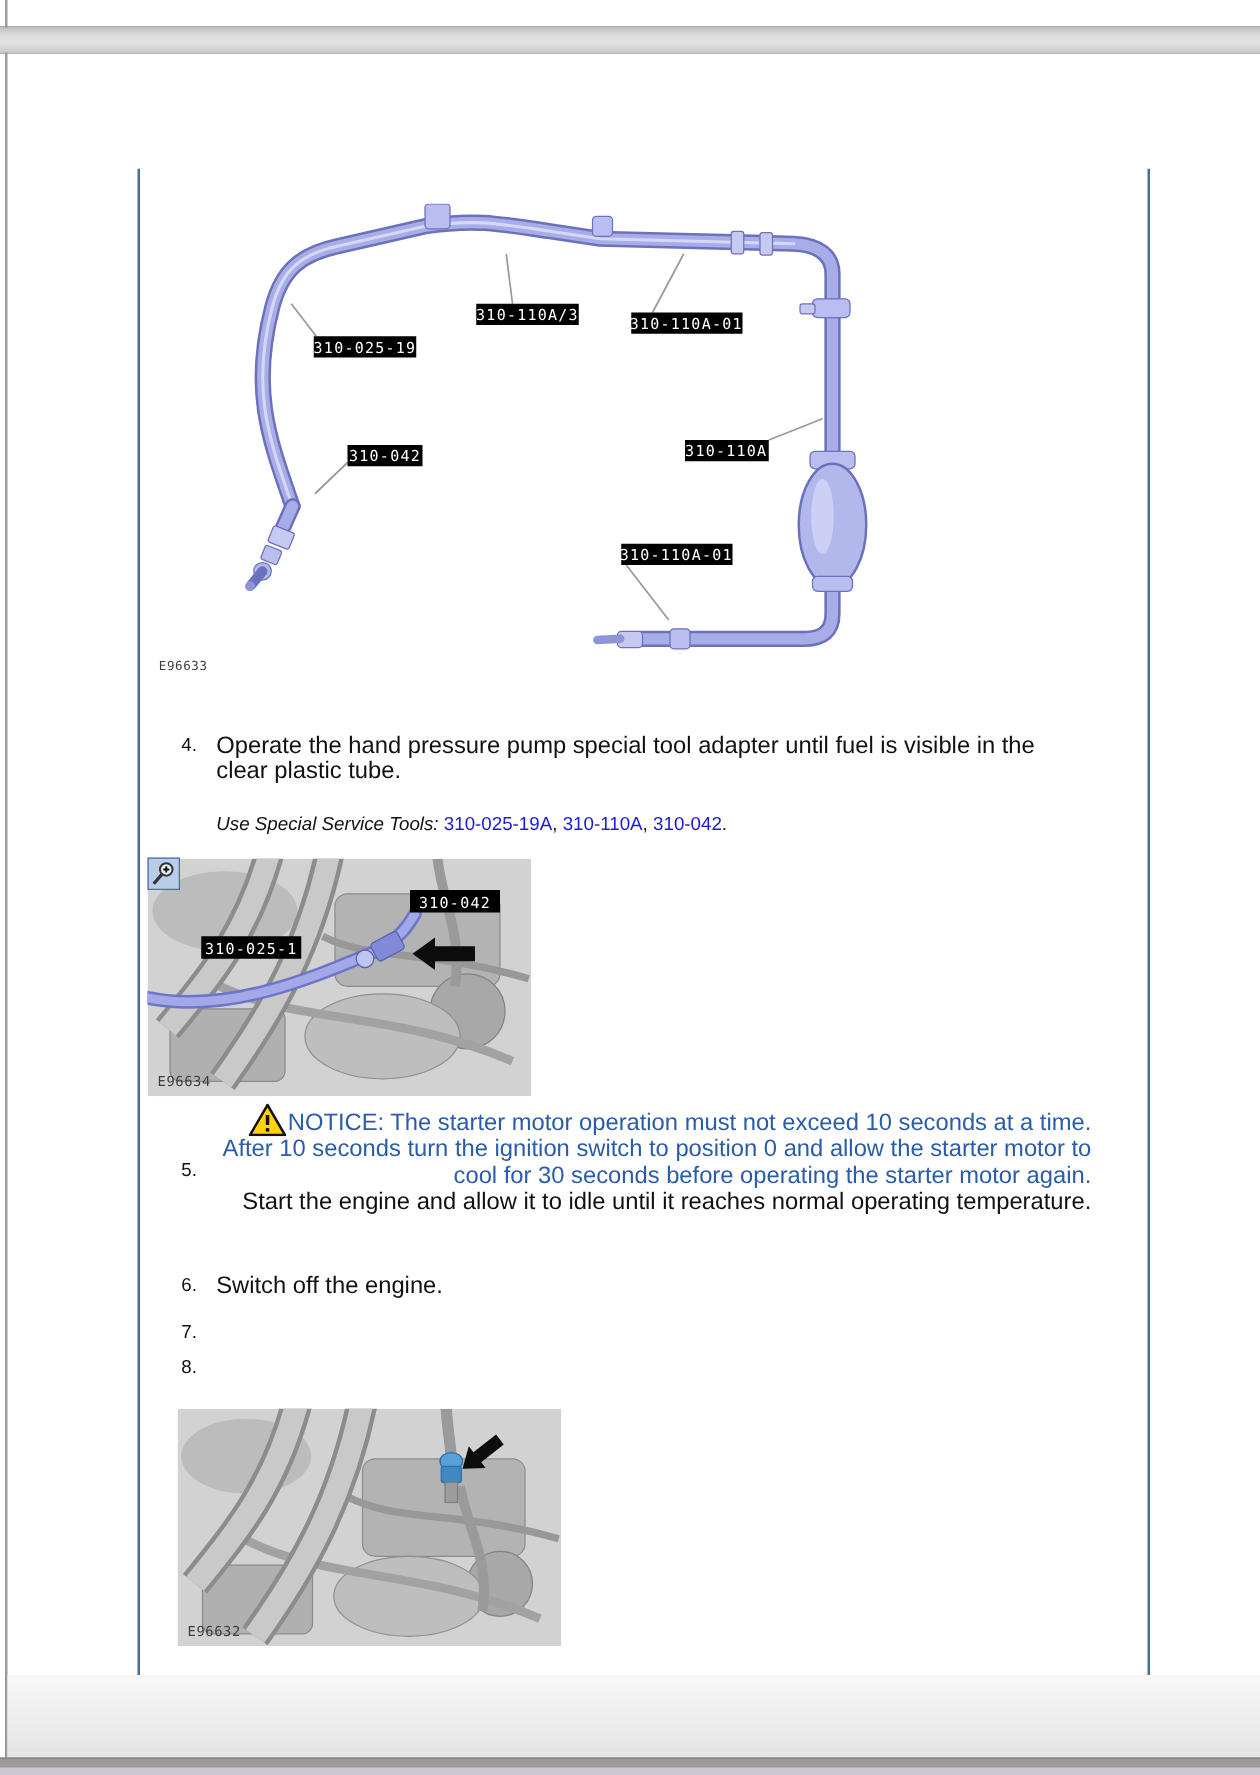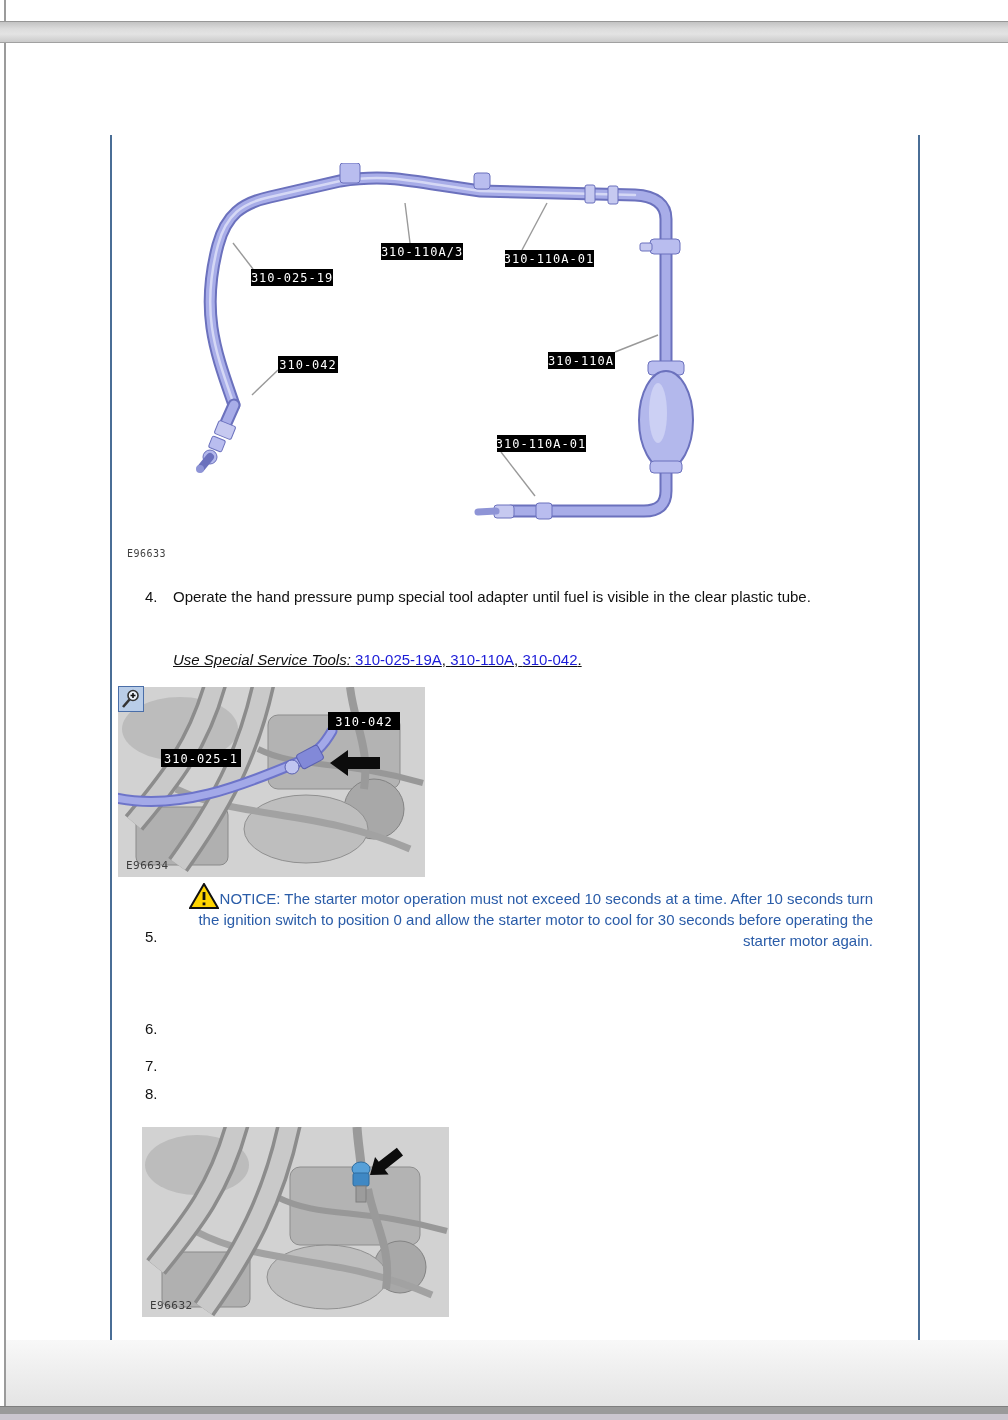--- a/index.html
+++ b/index.html
@@ -32,23 +32,23 @@
   }
   .fig-id{
     position:absolute;font-family:"DejaVu Sans Mono",monospace;
     font-size:10px;color:#3f3f3f;letter-spacing:0.5px;
   }
   #diagram-tools{position:absolute;left:68px;top:28px;width:520px;height:368px;}
   .step-num{
     position:absolute;left:33px;width:26px;font-size:15px;color:#111;line-height:20px;
   }
   .step-text{
-    position:absolute;left:61px;font-size:15px;color:#111;line-height:20px;
-  }
-  .tools-line{font-size:15px;line-height:20px;color:#111;text-decoration:underline;}
+    position:absolute;left:61px;font-size:19px;color:#111;line-height:20px;
+  }
+  .tools-line{font-size:15px;line-height:20px;color:#111;}
   .tools-prefix{font-style:italic;color:#111;}
   a.tool-link{text-decoration:none;cursor:pointer;}
   .notice-text{}
   .engine-fig{position:absolute;left:6px;width:307px;height:190px;}
   .zoom-btn{
     position:absolute;left:0px;top:-1px;width:26px;height:26px;
     background:#b9cde8;border:1px solid #4a6ea8;box-sizing:border-box;cursor:pointer;
   }
   svg text.lbl{
     font-family:"DejaVu Sans Mono",monospace;font-size:12px;letter-spacing:1px;
@@ -121,21 +121,21 @@
       <rect x="325" y="87" width="89" height="17" fill="#000"></rect>
       <text class="lbl" x="369" y="100" fill="#fff" text-anchor="middle">310-110A-01</text>
       <rect x="98" y="193" width="60" height="17" fill="#000"></rect>
       <text class="lbl" x="128" y="206" fill="#fff" text-anchor="middle">310-042</text>
       <rect x="368" y="189" width="67" height="17" fill="#000"></rect>
       <text class="lbl" x="401" y="202" fill="#fff" text-anchor="middle">310-110A</text>
       <rect x="317" y="272" width="89" height="17" fill="#000"></rect>
       <text class="lbl" x="361" y="285" fill="#fff" text-anchor="middle">310-110A-01</text>
     </g>
   </svg>
-  <span class="fig-id" style="left:15px;top:413px;">E96633</span>
+  <span class="fig-id" style="left:15px;top:393px;">E96633</span>
 
   <span class="step-num" style="top:452px;">4.</span>
   <p class="step-text" style="top:452px;width:668px;margin:0;">Operate the hand pressure pump special tool adapter until fuel is visible in the clear plastic tube.</p>
 
   <p class="step-text tools-line" style="top:515px;width:700px;margin:0;">
     <span class="tools-prefix">Use Special Service Tools:</span>
     <span> </span><a class="tool-link" style="color:#1c1cd8;">310-025-19A</a><span>,</span>
     <a class="tool-link" style="color:#1c1cd8;">310-110A</a><span>,</span>
     <a class="tool-link" style="color:#1c1cd8;">310-042</a><span>.</span>
   </p>
@@ -184,23 +184,25 @@
 
   <span class="step-num" style="top:792px;">5.</span>
   <div class="step-text" style="top:748px;width:700px;text-align:right;">
     <p style="margin:0;color:#2a5ca8;line-height:21px;">
       <svg viewBox="0 0 30 26" width="30" height="26" style="vertical-align:-5px;margin-right:1px;">
         <polygon points="15,1 29,25 1,25" fill="#ffd400" stroke="#111" stroke-width="2"></polygon>
         <rect x="13.6" y="9" width="2.8" height="8" fill="#111"></rect>
         <rect x="13.6" y="19.5" width="2.8" height="2.8" fill="#111"></rect>
       </svg><span class="notice-text">NOTICE: The starter motor operation must not exceed 10 seconds at a time. After 10 seconds turn the ignition switch to position 0 and allow the starter motor to cool for 30 seconds before operating the starter motor again.</span>
     </p>
+    <p style="margin:0;color:#111;line-height:21px;">Start the engine and allow it to idle until it reaches normal operating temperature.</p>
   </div>
 
   <span class="step-num" style="top:884px;">6.</span>
+  <p class="step-text" style="top:884px;width:668px;margin:0;">Switch off the engine.</p>
 
   <span class="step-num" style="top:921px;">7.</span>
 
   <span class="step-num" style="top:949px;">8.</span>
 
   <div class="engine-fig" style="top:992px;padding-left:24px;">
     <svg viewBox="0 0 307 190" width="307" height="190">
       <rect width="307" height="190" fill="#d2d2d2"></rect>
       <ellipse cx="55" cy="38" rx="52" ry="30" fill="#bcbcbc"></ellipse>
       <rect x="148" y="40" width="130" height="78" rx="10" fill="#b3b3b3" stroke="#8d8d8d"></rect>

